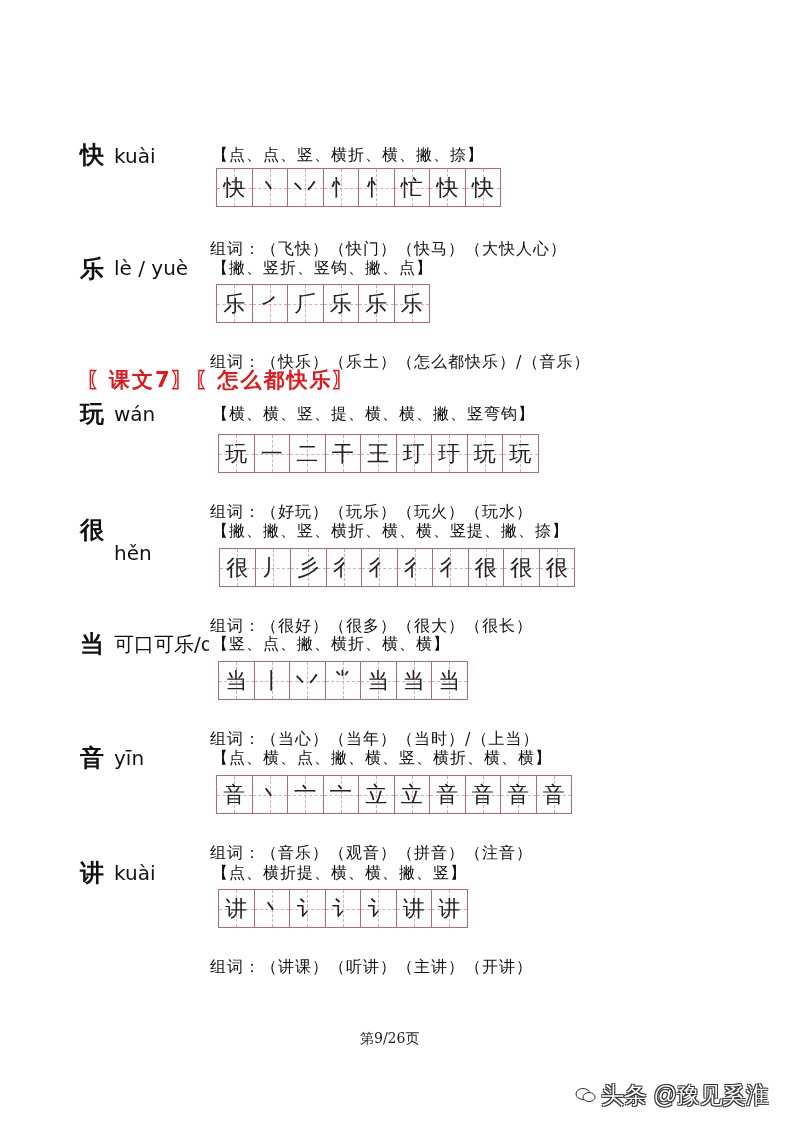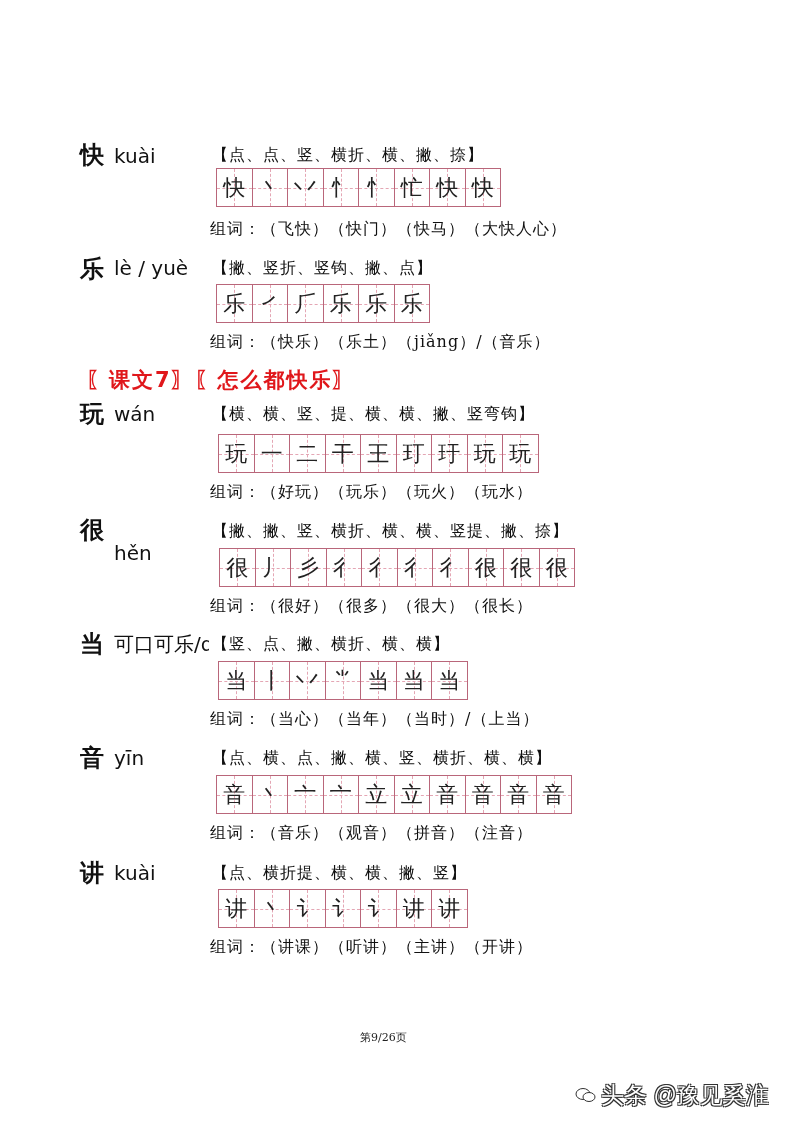--- a/index.html
+++ b/index.html
@@ -12,24 +12,24 @@
             font-family: "DejaVu Sans", "Liberation Sans", sans-serif; white-space: nowrap;
             width: 95px; overflow: hidden; }
   .strokes { position: absolute; left: 212px; font-size: 16px; line-height: 24px; white-space: nowrap; letter-spacing: 1px; }
   .grid { position: absolute; display: flex; border-top: 1.5px solid #b9667a; border-bottom: 1.5px solid #b9667a; border-left: 1.5px solid #b9667a; }
   .cell { width: 34.5px; height: 37px; border-right: 1.5px solid #b9667a; position: relative;
           display: flex; align-items: center; justify-content: center;
           font-family: "DejaVu Sans", "Liberation Sans", sans-serif; font-size: 22px; color: #222; }
   .cell::before { content: ""; position: absolute; left: 50%; top: 0; bottom: 0; border-left: 1px dashed #e4a6b4; }
   .cell::after { content: ""; position: absolute; top: 50%; left: 0; right: 0; border-top: 1px dashed #e4a6b4; }
   .cell span { position: relative; z-index: 1; }
-  .words { position: absolute; left: 210px; font-size: 16px; line-height: 24px; white-space: nowrap; letter-spacing: 1px; }
+  .words { position: absolute; left: 210px; font-size: 16px; line-height: 24px; white-space: nowrap; letter-spacing: 1px; margin-top: 20px; }
   .section-heading { position: absolute; left: 86px; top: 366px; color: #e0171b; font-weight: bold; font-size: 21px;
                      letter-spacing: 2px; white-space: nowrap; font-family: "DejaVu Sans", "Liberation Sans", sans-serif; }
-  .footer { position: absolute; left: 360px; top: 1030px; font-size: 11px; color: #222; }
+  .footer { position: absolute; left: 360px; top: 1030px; font-size: 14px; color: #222; }
   .watermark { position: absolute; left: 575px; top: 1080px; font-size: 23px; color: #fff;
                font-family: Liberation Sans, sans-serif;
                text-shadow: -1px -1px 0 #333, 1px -1px 0 #333, -1px 1px 0 #333, 1px 1px 0 #333; white-space: nowrap; }
   .wm-icon { display: inline-block; margin-right: 4px; color: #fff; }
 </style>
 </head>
 <body>
 
 <div class="entry" style="top:0">
   <div class="big-char" style="top:141px">快</div>
@@ -81,21 +81,21 @@
     <div class="cell">
         <span>乐</span>
       </div>
     <div class="cell">
         <span>乐</span>
       </div>
     <div class="cell">
         <span>乐</span>
       </div>
   </div>
-  <div class="words" style="top:330px">组词：（快乐）（乐土）（jiǎng）/（音乐）</div>
+  <div class="words" style="top:330px">组词：（快乐）（乐土）（怎么都快乐）/（音乐）</div>
 </div>
 
 <div class="section-heading">〖课文7〗〖怎么都快乐〗</div>
 
 <div class="entry" style="top:0">
   <div class="big-char" style="top:400px">玩</div>
   <div class="pinyin" style="top:401px">wán</div>
   <div class="strokes" style="top:402px">【横、横、竖、提、横、横、撇、竖弯钩】</div>
   <div class="grid" style="left:218px; top:434px">
     <div class="cell">

